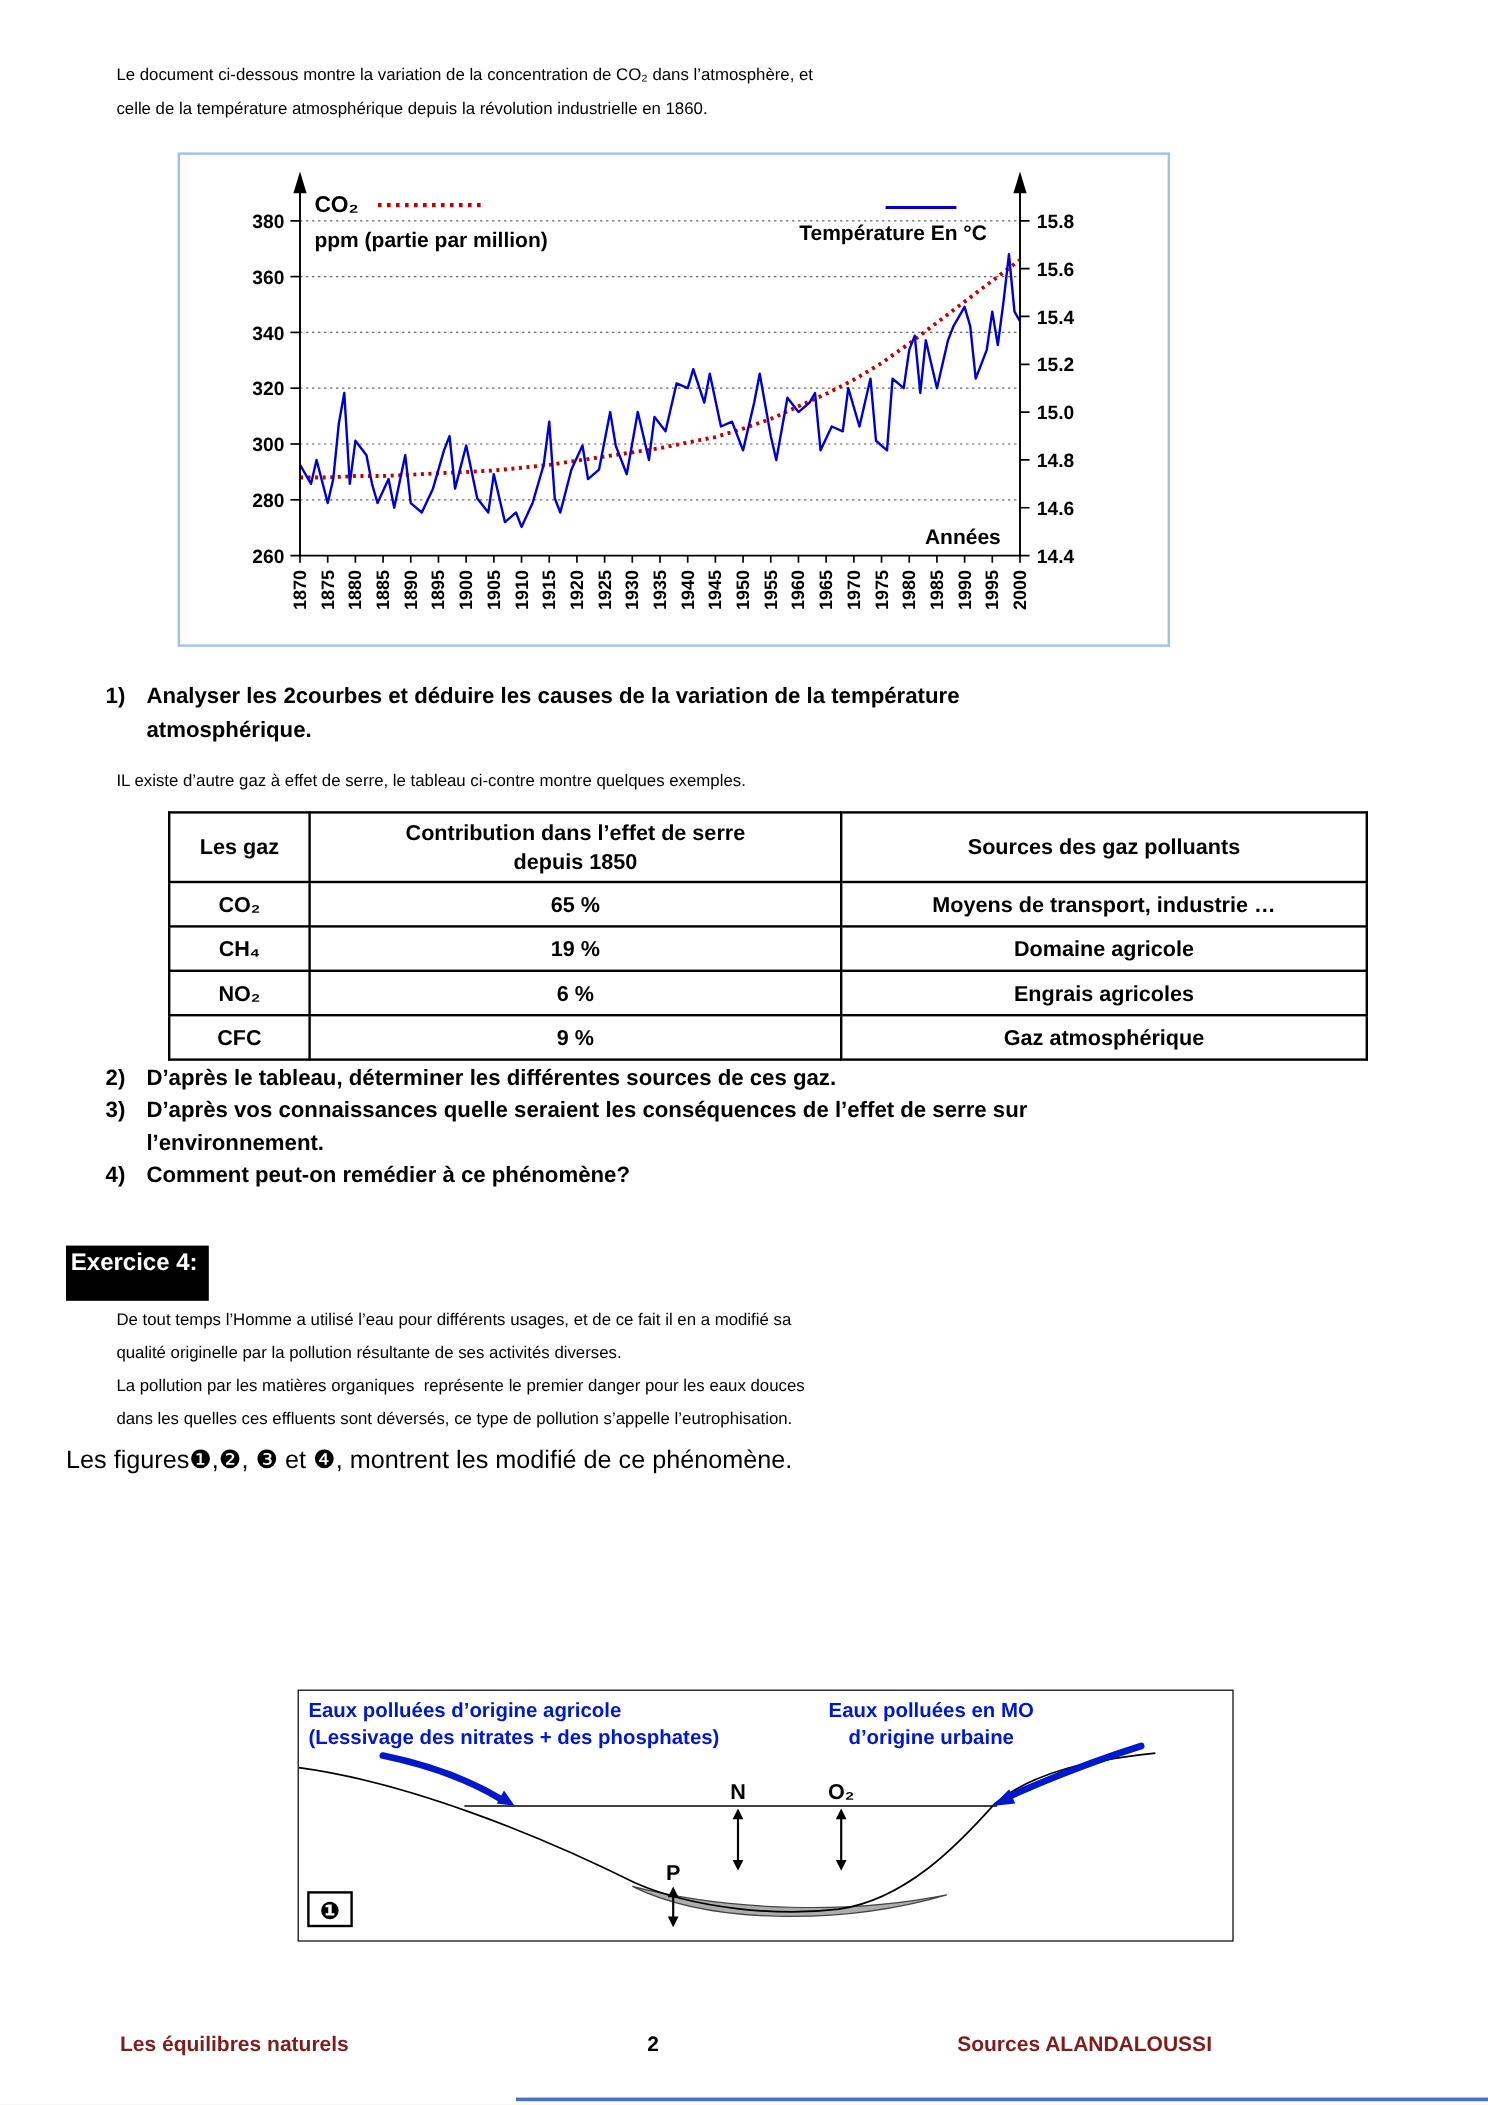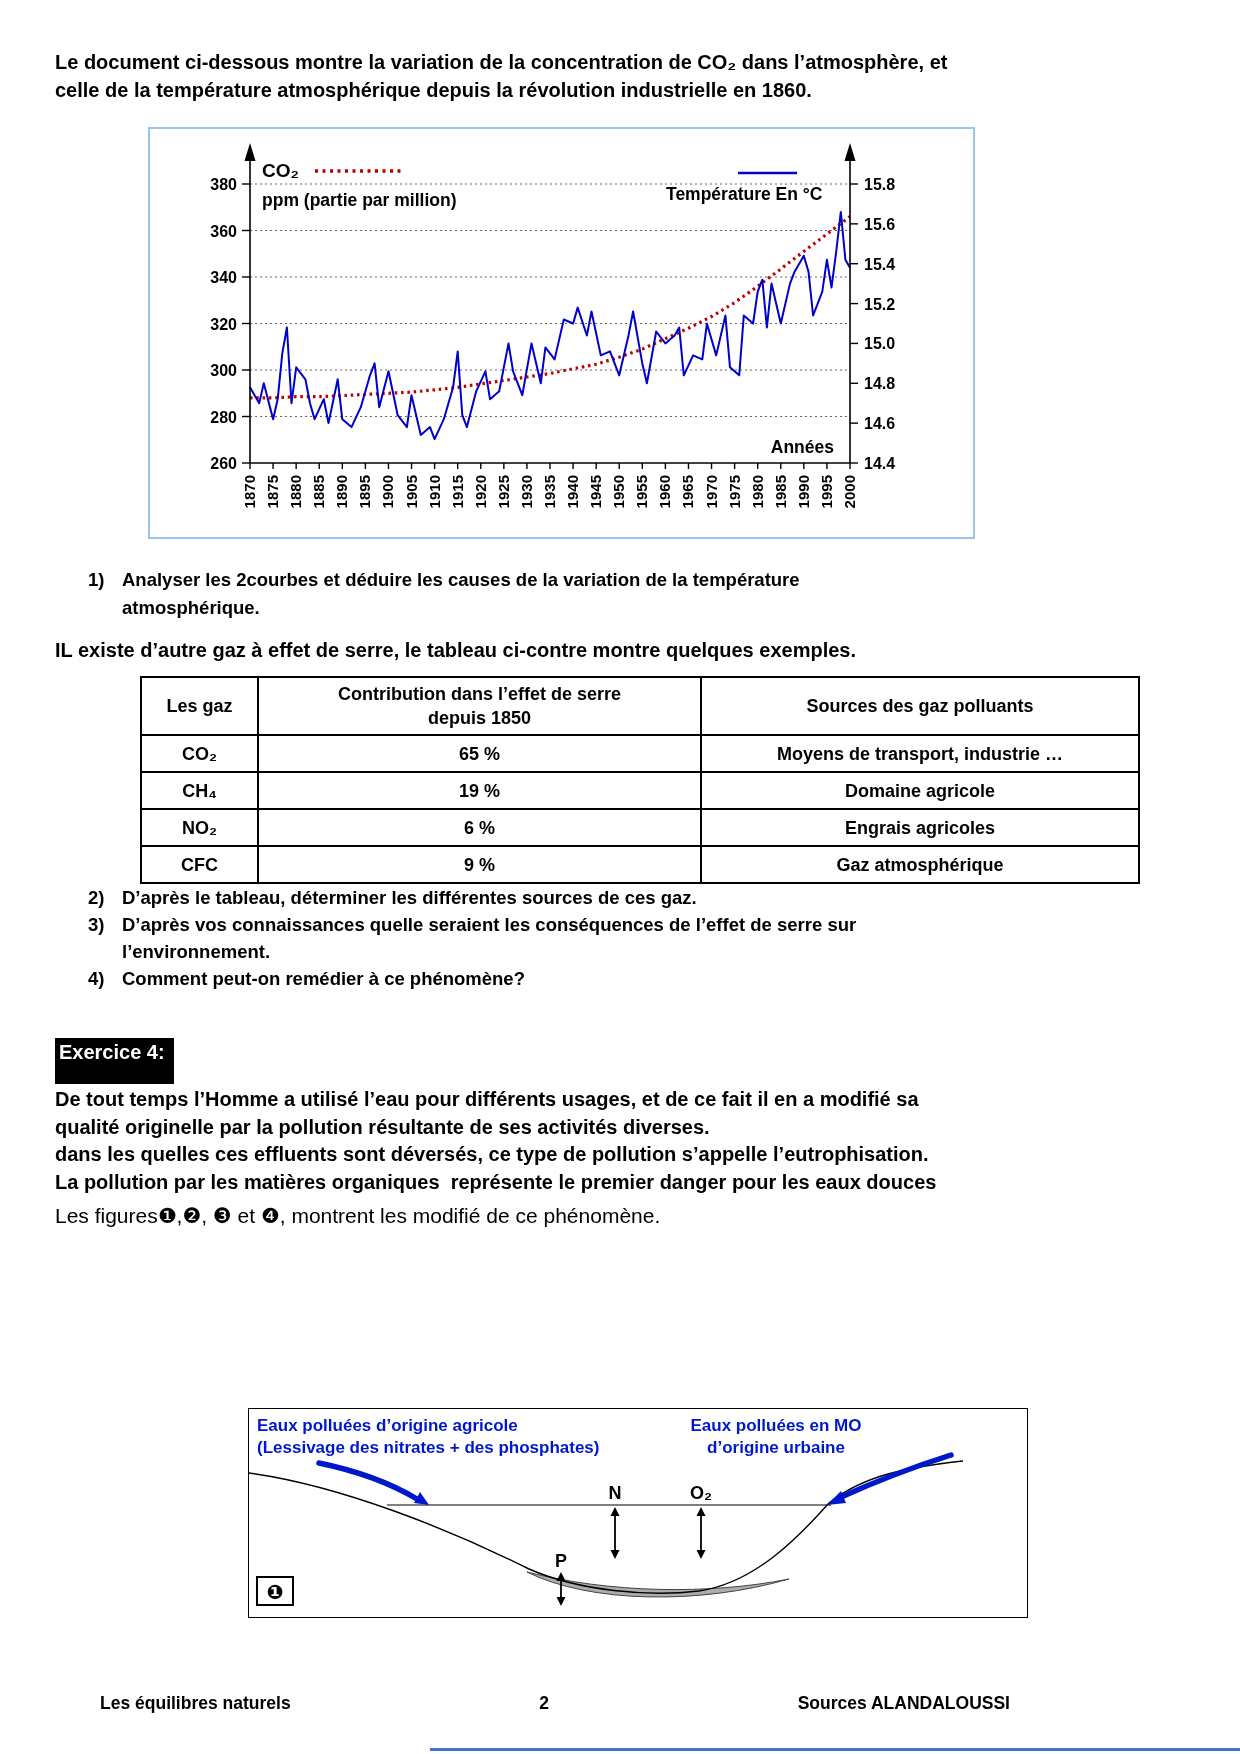--- a/index.html
+++ b/index.html
@@ -1,20 +1,20 @@
 <!DOCTYPE html>
 <html><head>
 <meta charset="utf-8">
 <style>
   html,body{margin:0;padding:0;background:#e8e8e8;}
   .page{
     position:relative;width:1240px;height:1754px;background:#ffffff;margin:0 auto;
     font-family:"Liberation Sans","DejaVu Sans",sans-serif;color:#000;overflow:hidden;
   }
-  .tblock{position:absolute;font-weight:bold;font-size:20px;line-height:28px;}
+  .tblock{position:absolute;font-weight:normal;font-size:14px;line-height:28px;margin-left:42px;}
   .line{white-space:pre;}
   
   .chart-box{position:absolute;left:148px;top:127px;width:827px;height:412px;
     border:2px solid #9DC3E6;box-sizing:border-box;background:#fff;}
   .chart-box svg{display:block;}
   .axis{stroke:#000;stroke-width:1.6;}
   .grid{stroke:#666;stroke-width:1;stroke-dasharray:2 3;}
   .tick{stroke:#000;stroke-width:1.4;}
   svg text{font-family:"Liberation Sans","DejaVu Sans",sans-serif;}
   .tickL{font-size:16px;font-weight:bold;}
@@ -49,21 +49,21 @@
   .sediment{fill:#acacac;stroke:#444;stroke-width:1;}
   .thin-arrow{stroke:#000;stroke-width:1.8;}
   .ah{fill:#000;}
   .blue-arrow{fill:none;stroke:#0018CC;stroke-width:5.5;stroke-linecap:round;}
   .blue-fill{fill:#0018CC;}
   .badge-box{fill:#fff;stroke:#000;stroke-width:2;}
   .badge-num{font-size:20px;font-weight:bold;}
   
   .footer{position:absolute;left:100px;right:230px;top:1693px;display:flex;
     justify-content:space-between;align-items:baseline;font-weight:bold;font-size:17.5px;}
-  .f-left,.f-right{color:#000000;}
+  .f-left,.f-right{color:#7f1d1d;}
   .bottom-rule{position:absolute;left:430px;top:1748px;width:810px;height:3px;background:#4472C4;}
 </style>
 </head>
 <body>
 
 <div class="page">
 
   <div class="tblock" style="left:55px;top:48px;">
     <div class="line">Le document ci-dessous montre la variation de la concentration de CO₂ dans l’atmosphère, et</div>
     <div class="line">celle de la température atmosphérique depuis la révolution industrielle en 1860.</div>
@@ -249,22 +249,22 @@
           <div class="line">Comment peut-on remédier à ce phénomène?</div>
         </div>
     </div>
   </div>
 
   <span class="ex4">Exercice 4:</span>
 
   <div class="tblock" style="left:55px;top:1086px;line-height:27.5px;">
     <div class="line">De tout temps l’Homme a utilisé l’eau pour différents usages, et de ce fait il en a modifié sa</div>
     <div class="line">qualité originelle par la pollution résultante de ses activités diverses.</div>
+    <div class="line">La pollution par les matières organiques  représente le premier danger pour les eaux douces</div>
     <div class="line">dans les quelles ces effluents sont déversés, ce type de pollution s’appelle l’eutrophisation.</div>
-    <div class="line">La pollution par les matières organiques  représente le premier danger pour les eaux douces</div>
   </div>
 
   <div class="figline">Les figures❶,❷, ❸ et ❹, montrent les modifié de ce phénomène.</div>
 
   <div class="figure-box">
     <svg viewBox="0 0 714 207" width="714" height="207">
       <path class="sediment" d="M 278 163 C 340 194 450 196 540 170 C 460 186 360 184 278 163 Z"></path>
       <path class="basin" d="M 0 64 C 90 76 200 120 280 160 C 330 182 400 188 450 182 C 505 174 548 130 580 94 C 615 66 660 58 714 52"></path>
       <line class="water" x1="138" y1="96" x2="582" y2="96"></line>
 

